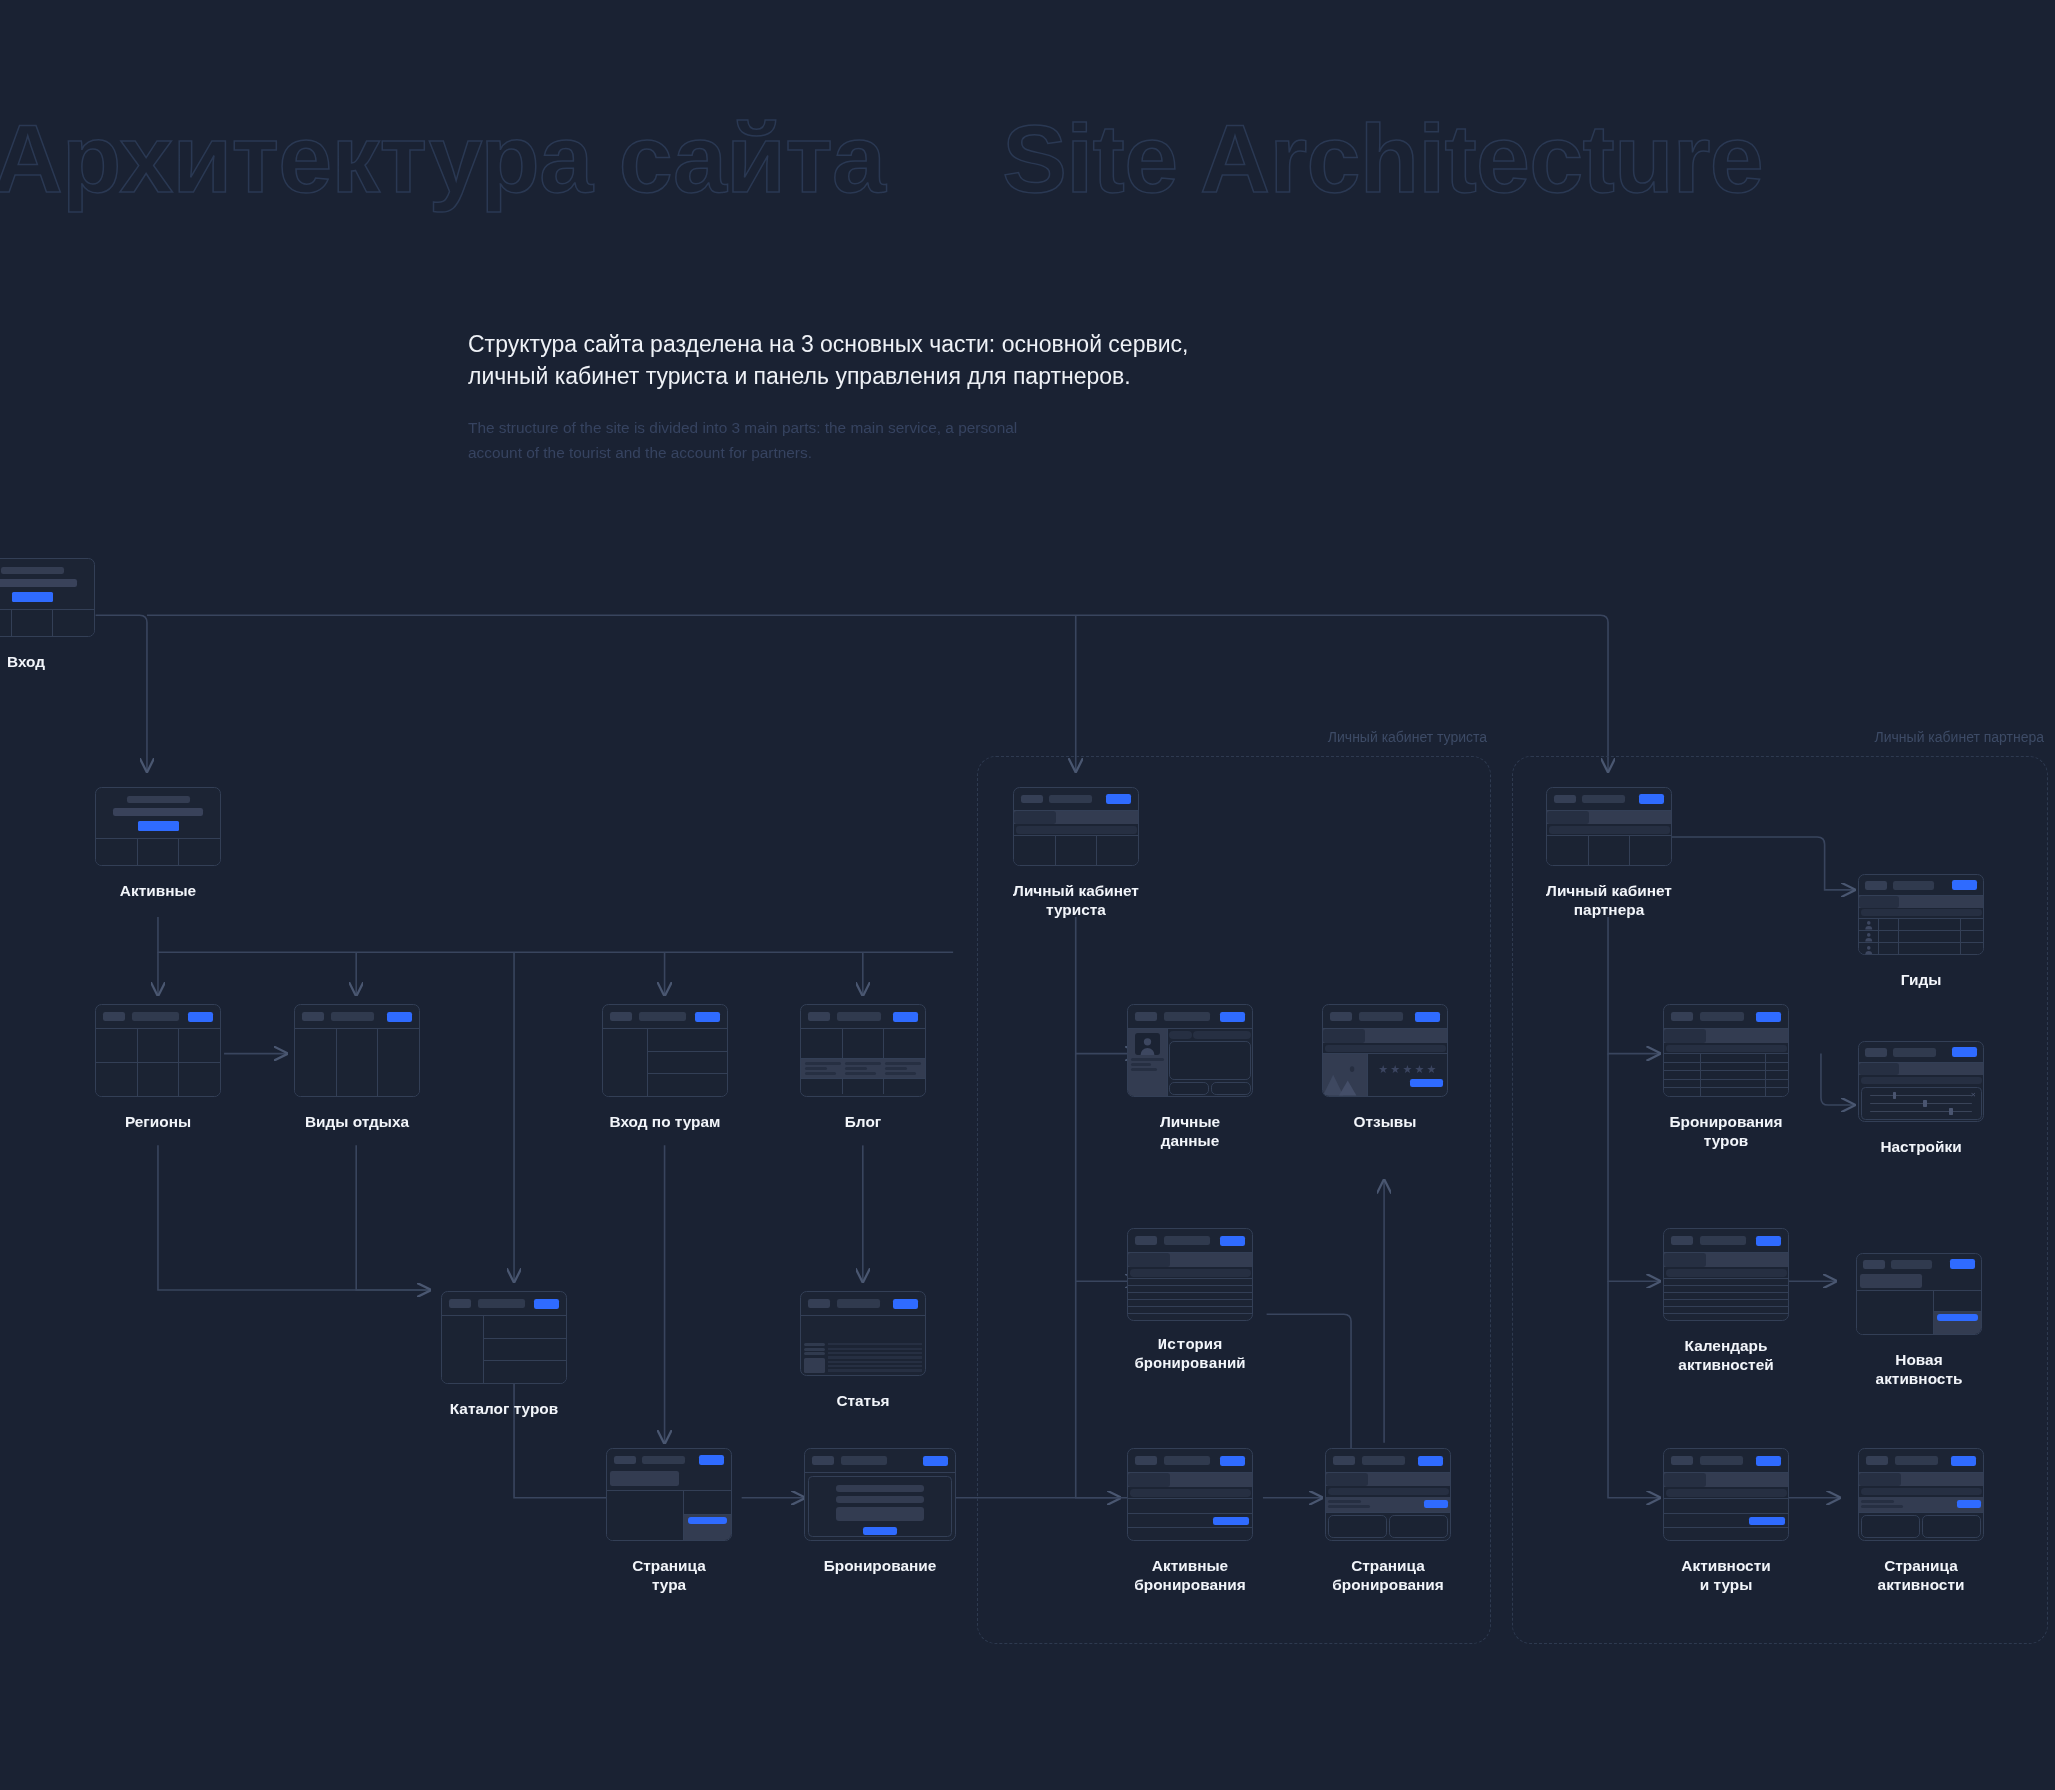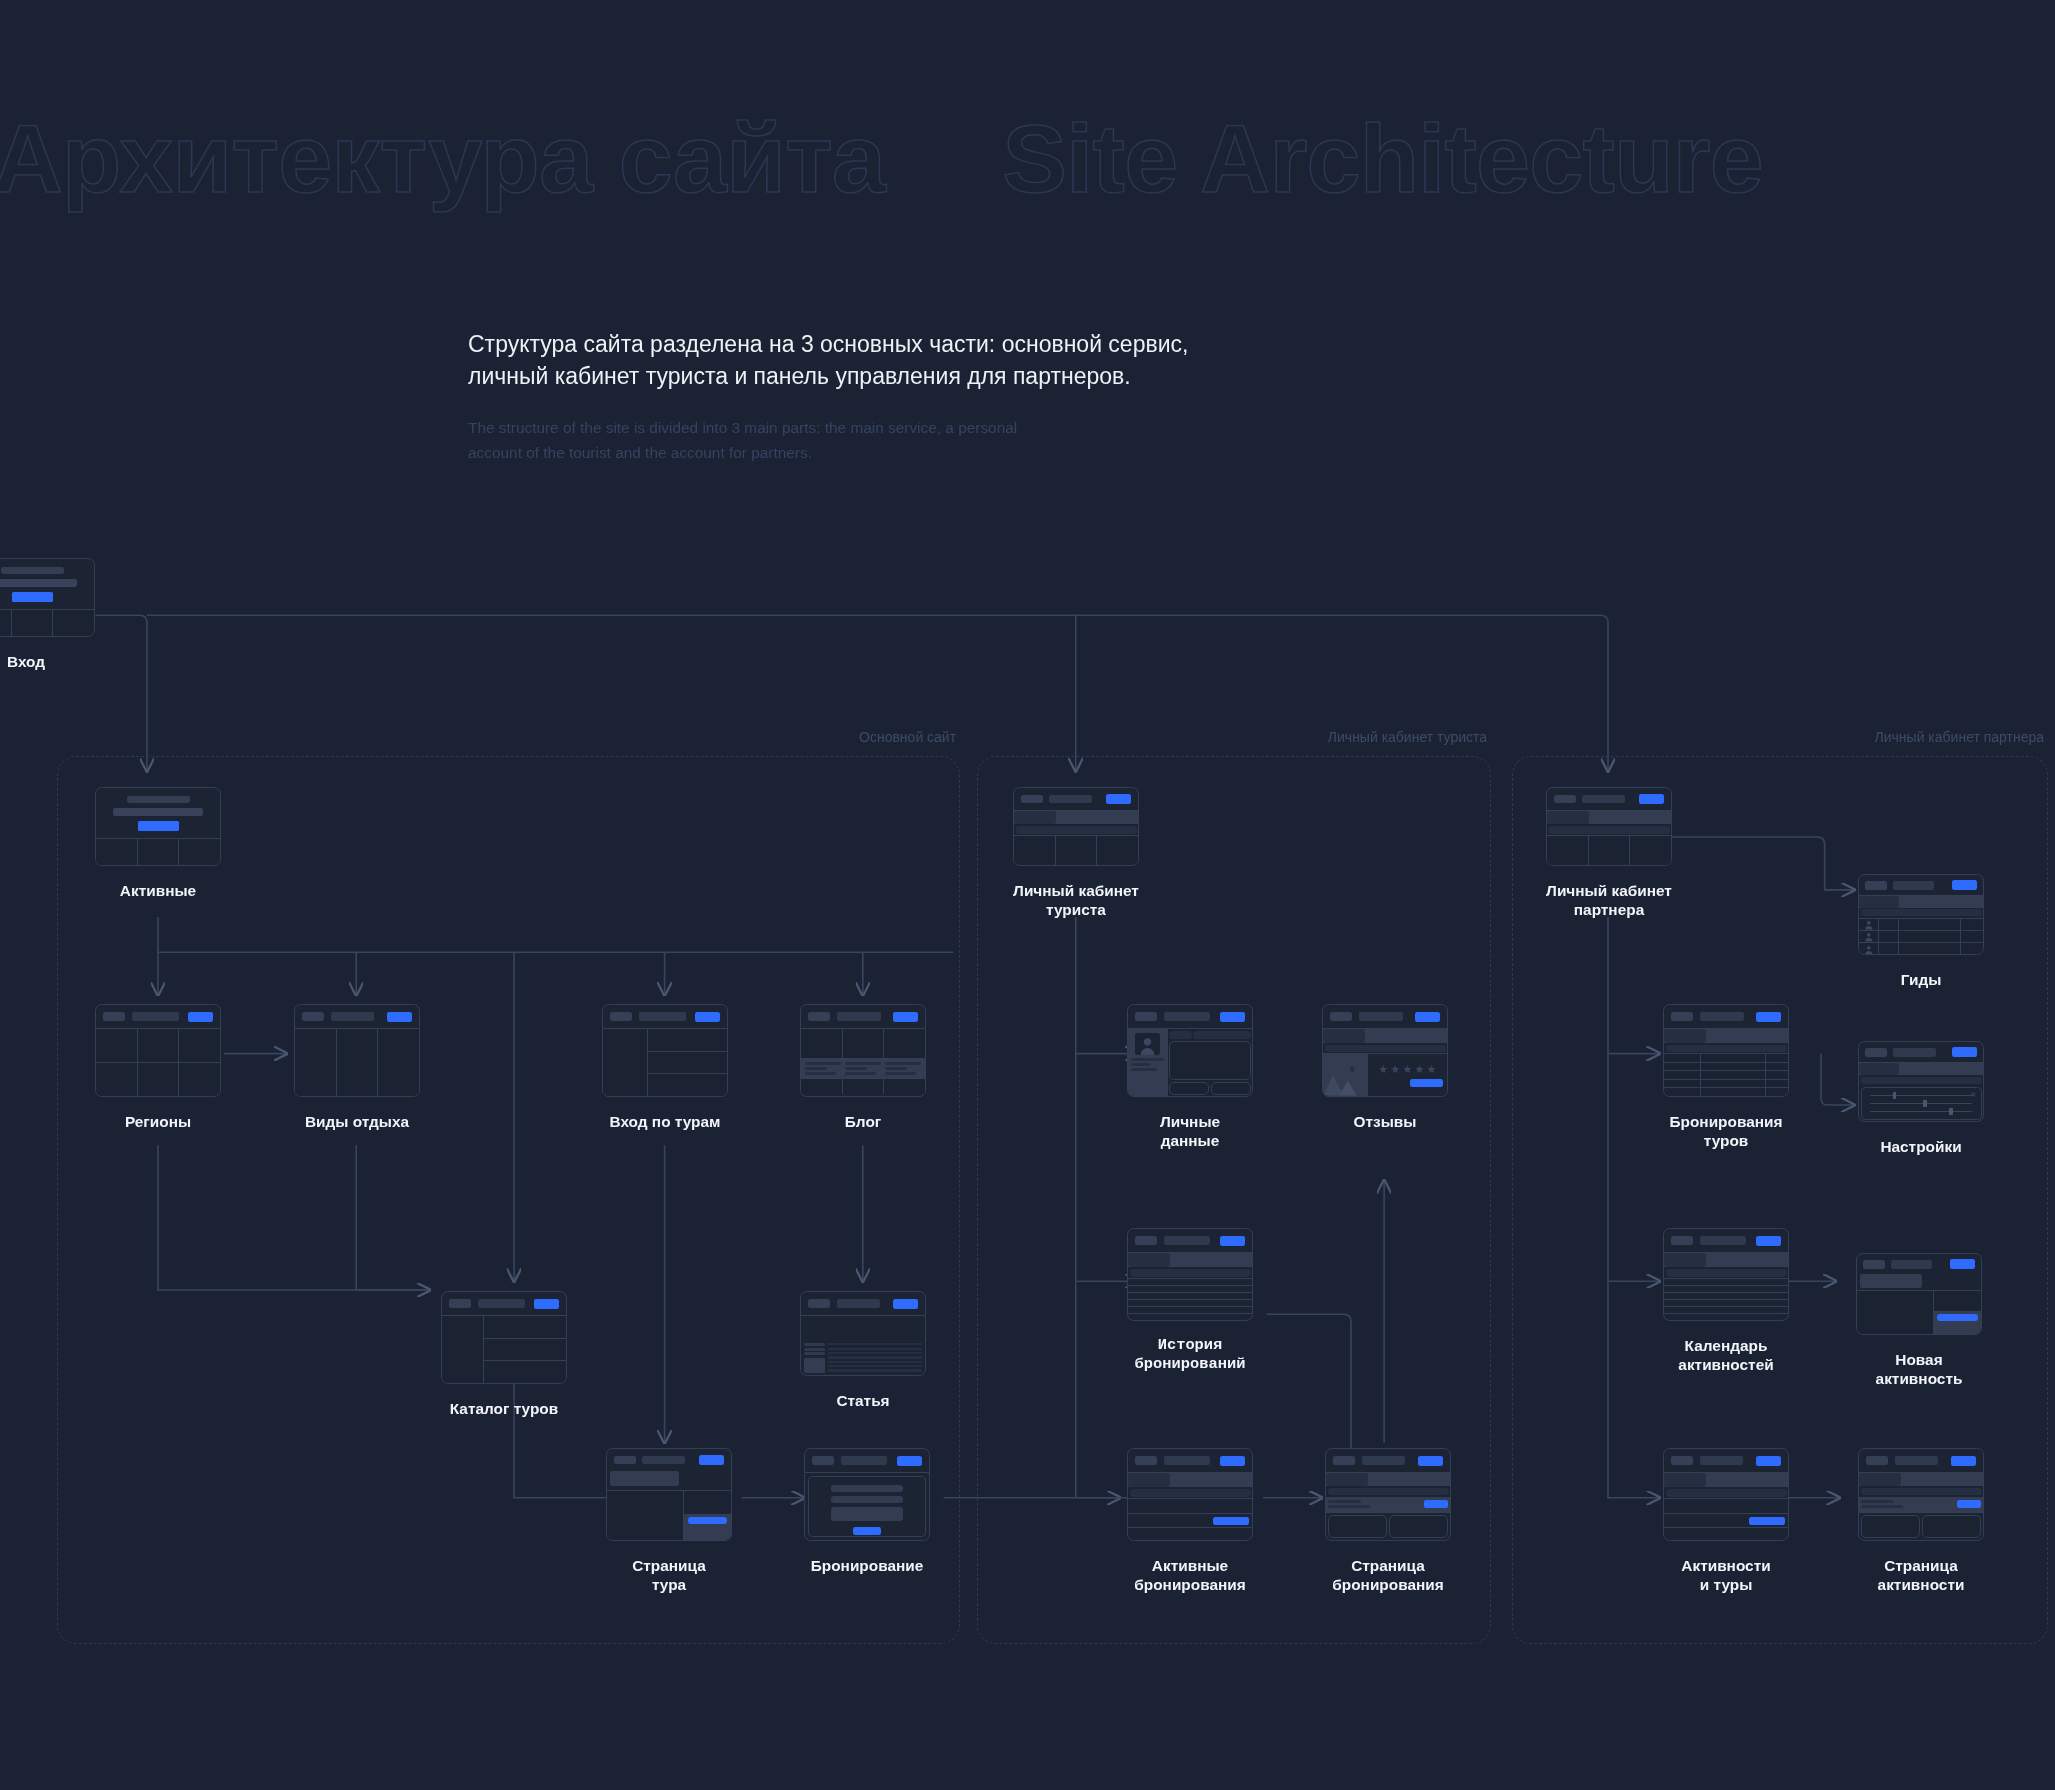--- a/index.html
+++ b/index.html
@@ -169,23 +169,20 @@
       <path d="M2270,1140 L2475,1140 Q2485,1140 2485,1150 L2485,1212 L2525,1212" marker-end="url(#ah)"></path>
 
       <path d="M2480,1435 L2480,1495 Q2480,1505 2490,1505 L2525,1505" marker-end="url(#ah)"></path>
 
       <path d="M2425,2040 L2505,2040" marker-end="url(#ah)"></path>
 
       <path d="M2425,1745 L2500,1745" marker-end="url(#ah)"></path>
     </g>
   </svg>
 
-  <div class="group" style="left:57px; top:756px; width:903px; height:888px;">
-    <div class="group-label">Основной сайт</div>
-  </div>
   <div class="group" style="left:977px; top:756px; width:514px; height:888px;">
     <div class="group-label">Личный кабинет туриста</div>
   </div>
   <div class="group" style="left:1512px; top:756px; width:536px; height:888px;">
     <div class="group-label">Личный кабинет партнера</div>
   </div>
 
   <div class="node" style="left:-31px; top:558px; width:126px;">
     <div class="mock" style="height:79px;">
       <div class="hero-mock-top" style="padding:8px 0 6.6px;">
@@ -383,21 +380,21 @@
           <div style="flex:1;background:#333c51;display:flex;align-items:flex-start;justify-content:center;padding-top:2.2px">
             <div class="btn" style="width:84%;height:6.6px;border-radius:2.9px"></div>
           </div>
         </div>
       </div>
     </div>
     <div class="node-label">Страница
 тура</div>
   </div>
 
-  <div class="node" style="left:804px; top:1448px; width:126px;">
+  <div class="node" style="left:804px; top:1448px; width:152px;">
     <div class="mock" style="height:93px;">
       <div class="mk-head">
         <div class="logo"></div>
         <div class="nav" style="width:46px"></div>
         <div class="cta"></div>
       </div>
       <div style="flex:1;margin:2.9px;border:1.5px solid #333f56;border-radius:4.4px;display:flex;flex-direction:column;align-items:center;gap:3.7px;padding:7.3px 0 0;">
         <div class="strip" style="width:62%;height:7.3px;border-radius:2.9px"></div>
         <div class="strip" style="width:62%;height:7.3px;border-radius:2.9px"></div>
         <div class="strip" style="width:62%;height:14.7px;border-radius:2.9px"></div>

